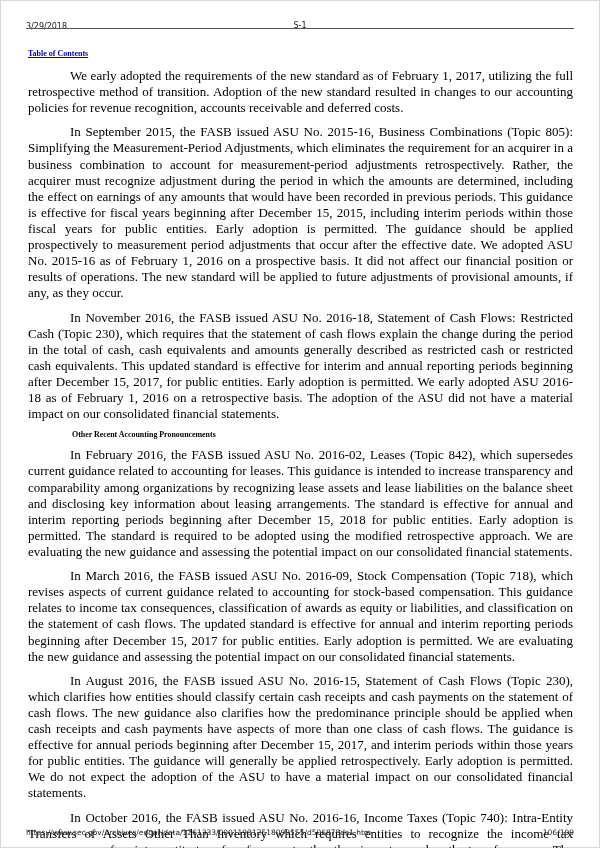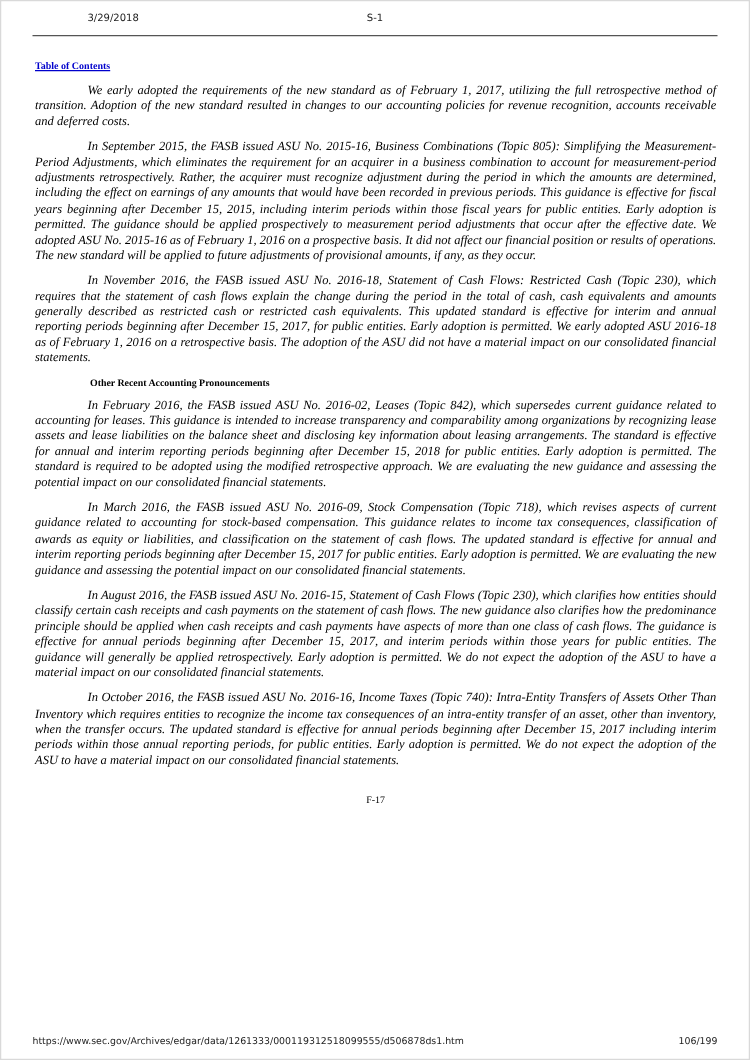--- a/index.html
+++ b/index.html
@@ -23,22 +23,22 @@
   .print-header {
     position: absolute;
     top: 9px;
     left: 25px;
     right: 25px;
     height: 12px;
     font-family: "DejaVu Sans", sans-serif;
     font-size: 8px;
     color: #222222;
   }
-  .print-header .hdr-date { position: absolute; left: 0; top: 0; margin-left: 44px; }
-  .print-header .hdr-title { position: absolute; left: 50%; top: 0; transform: translateX(-50%); }
+  .print-header .hdr-date { position: absolute; left: 0; top: 12px; }
+  .print-header .hdr-title { position: absolute; left: 50%; top: 11px; transform: translateX(-50%); }
   .top-rule {
     position: absolute;
     top: 27px;
     left: 25px;
     right: 25px;
     border: none;
     border-top: 1px solid #555555;
     margin: 0;
     height: 0;
   }
@@ -51,26 +51,25 @@
   }
   .toc-link {
     display: inline-block;
     font-weight: bold;
     font-size: 8px;
     color: #0000cc;
     cursor: pointer;
     margin-bottom: 10px;
   }
   .para {
-    font-size: 10px;
+    font-size: 13px;
     line-height: 1.24;
     text-align: justify;
     text-indent: 42px;
     margin: 0 0 8px 0;
-    font-style: italic;
   }
   .section-heading {
     font-size: 7.9px;
     font-weight: bold;
     margin: 3px 0 8px 0;
     padding-left: 44px;
   }
   .page-num {
     text-align: center;
     font-size: 8px;

